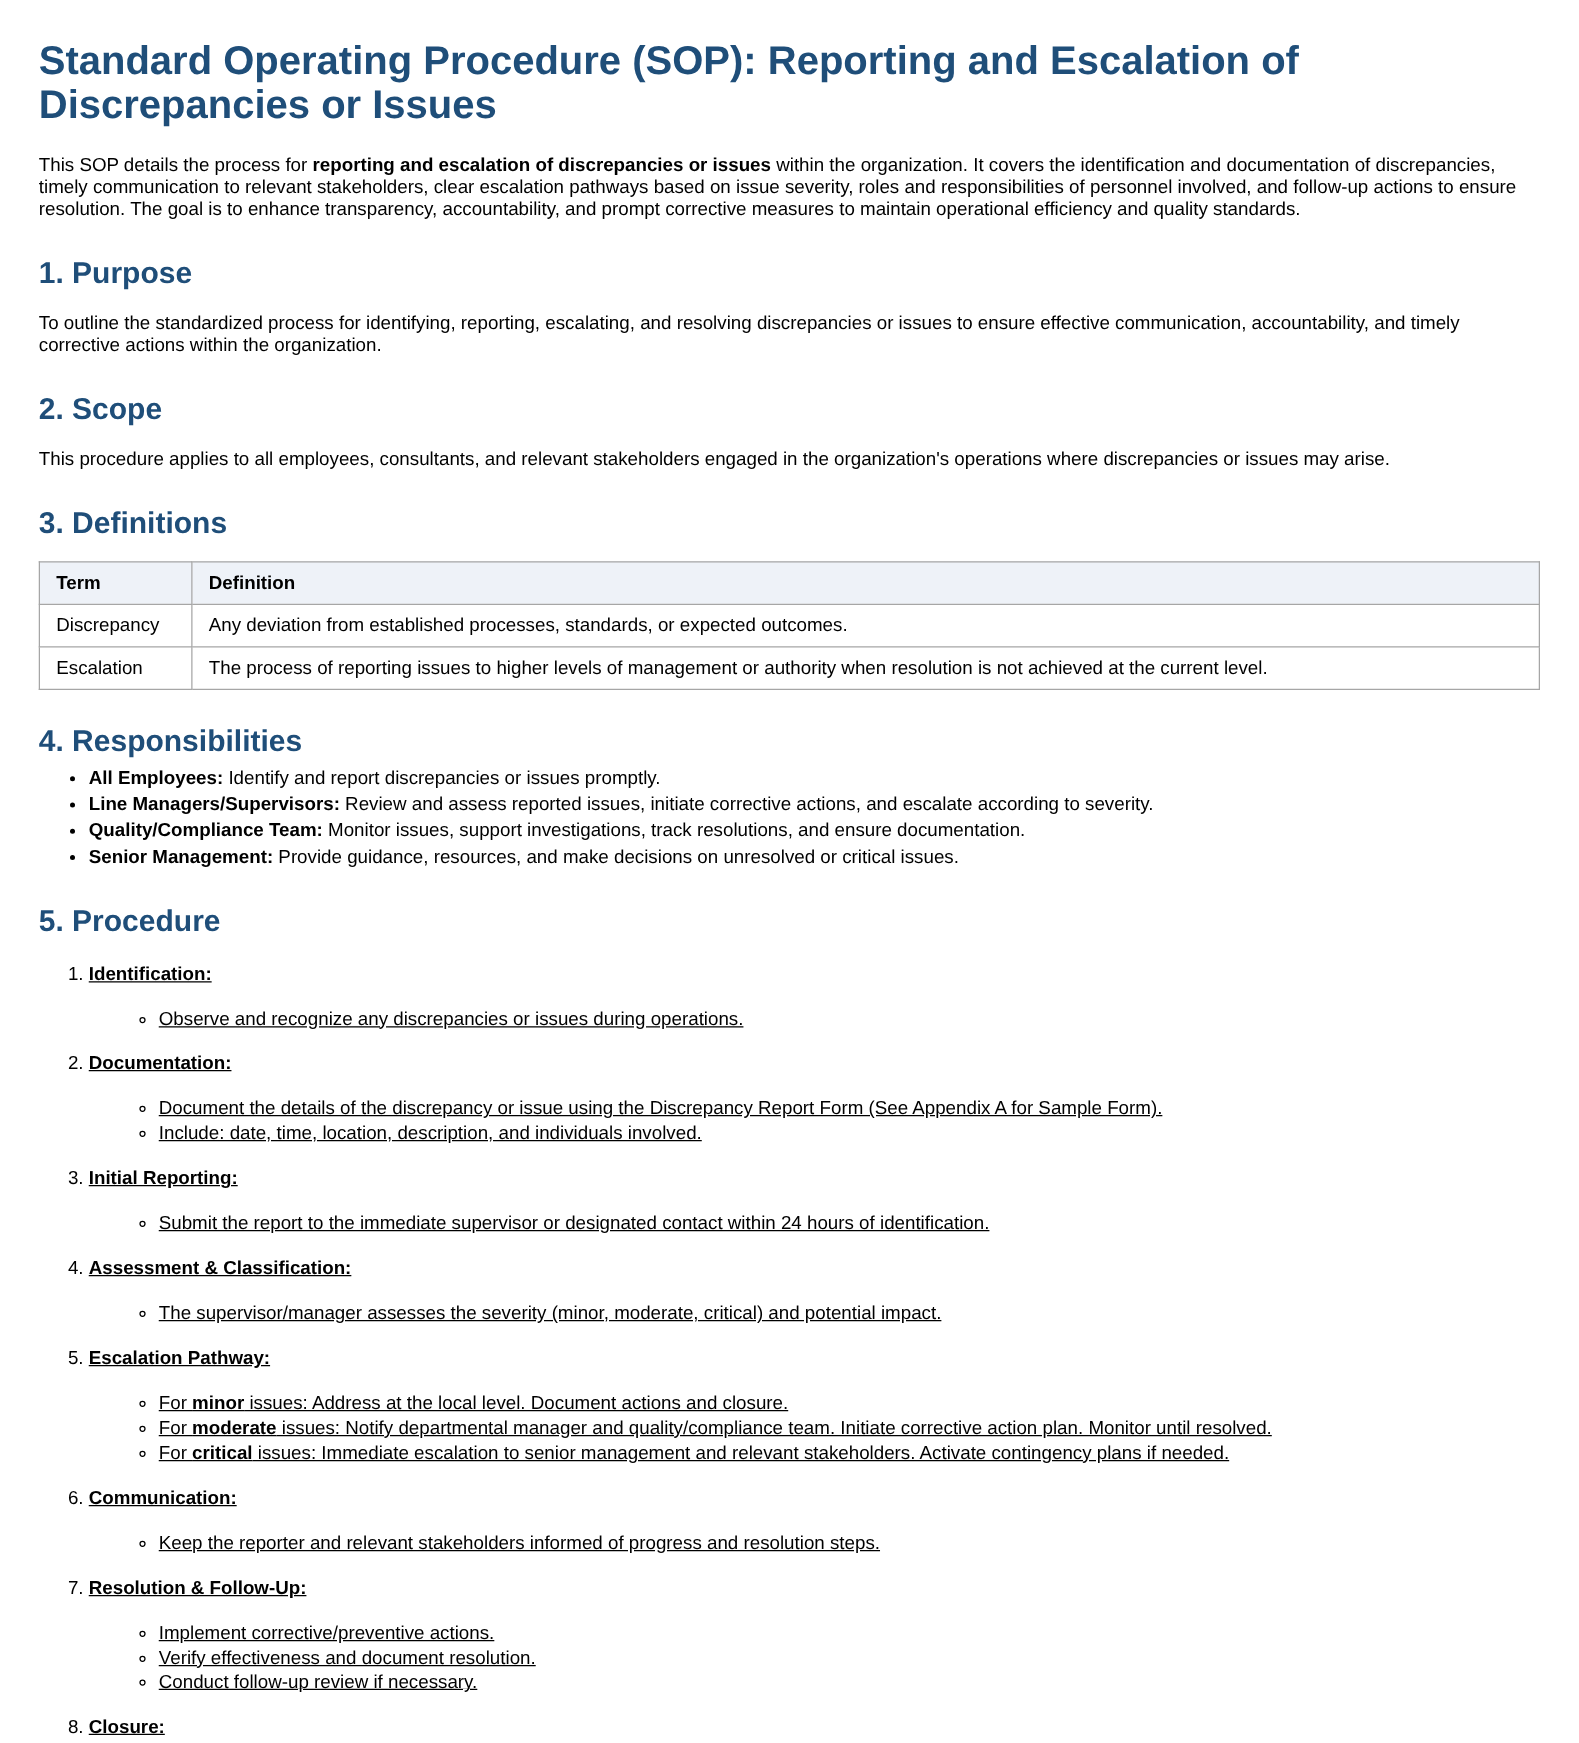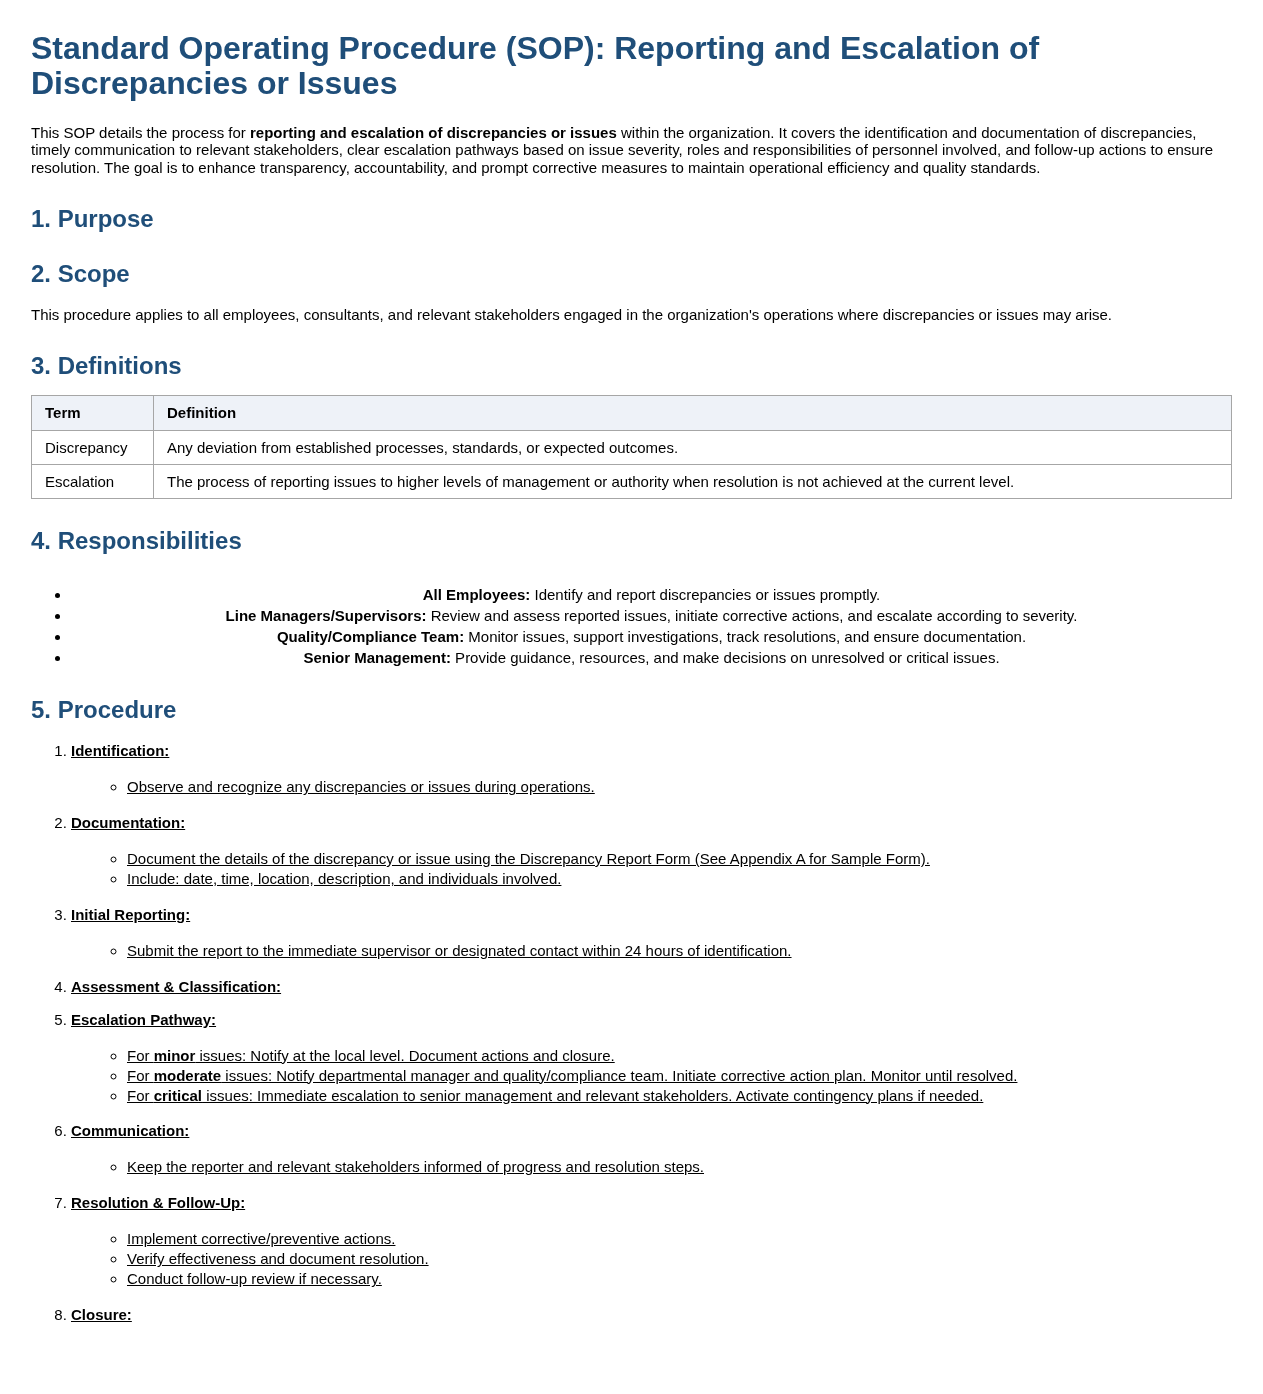--- a/index.html
+++ b/index.html
@@ -58,24 +58,23 @@
     font-size: 15px;
     line-height: 1.15;
   }
   table.def-table th {
     background: var(--thbg);
     font-weight: bold;
   }
   col.term-col { width: 122px; }
 
   ul.resp-list {
-    margin: 29px 0 0 0;
+    margin: 4px 0 0 0;
     padding-left: 40px;
     list-style-type: disc;
-    text-align: center;
   }
   ul.resp-list li { line-height: 1.4; }
 
   ol.proc-list {
     margin: 18px 0 0 0;
     padding-left: 40px;
     list-style-type: decimal;
   }
   ol.proc-list > li {
     line-height: 1.33;
@@ -92,20 +91,21 @@
 </head>
 <body>
 
 <div class="page">
 
   <h1>Standard Operating Procedure (SOP): Reporting and Escalation of Discrepancies or Issues</h1>
 
   <p class="intro"><span>This SOP details the process for </span><span class="b">reporting and escalation of discrepancies or issues</span><span> within the organization. It covers the identification and documentation of discrepancies, timely communication to relevant stakeholders, clear escalation pathways based on issue severity, roles and responsibilities of personnel involved, and follow-up actions to ensure resolution. The goal is to enhance transparency, accountability, and prompt corrective measures to maintain operational efficiency and quality standards.</span></p>
 
   <h2>1. Purpose</h2>
+  <p class="section-body">To outline the standardized process for identifying, reporting, escalating, and resolving discrepancies or issues to ensure effective communication, accountability, and timely corrective actions within the organization.</p>
 
   <h2>2. Scope</h2>
   <p class="section-body">This procedure applies to all employees, consultants, and relevant stakeholders engaged in the organization's operations where discrepancies or issues may arise.</p>
 
   <h2>3. Definitions</h2>
   <table class="def-table">
     <colgroup>
       <col class="term-col">
       <col>
     </colgroup>
@@ -155,26 +155,29 @@
 
     <li>
       <span class="b">Initial Reporting:</span>
       <ul>
         <li>Submit the report to the immediate supervisor or designated contact within 24 hours of identification.</li>
       </ul>
     </li>
 
     <li>
       <span class="b">Assessment &amp; Classification:</span>
+      <ul>
+        <li>The supervisor/manager assesses the severity (minor, moderate, critical) and potential impact.</li>
+      </ul>
     </li>
 
     <li>
       <span class="b">Escalation Pathway:</span>
       <ul>
-        <li><span>For </span><span class="b">minor</span><span> issues: Notify at the local level. Document actions and closure.</span></li>
+        <li><span>For </span><span class="b">minor</span><span> issues: Address at the local level. Document actions and closure.</span></li>
         <li><span>For </span><span class="b">moderate</span><span> issues: Notify departmental manager and quality/compliance team. Initiate corrective action plan. Monitor until resolved.</span></li>
         <li><span>For </span><span class="b">critical</span><span> issues: Immediate escalation to senior management and relevant stakeholders. Activate contingency plans if needed.</span></li>
       </ul>
     </li>
 
     <li>
       <span class="b">Communication:</span>
       <ul>
         <li>Keep the reporter and relevant stakeholders informed of progress and resolution steps.</li>
       </ul>

